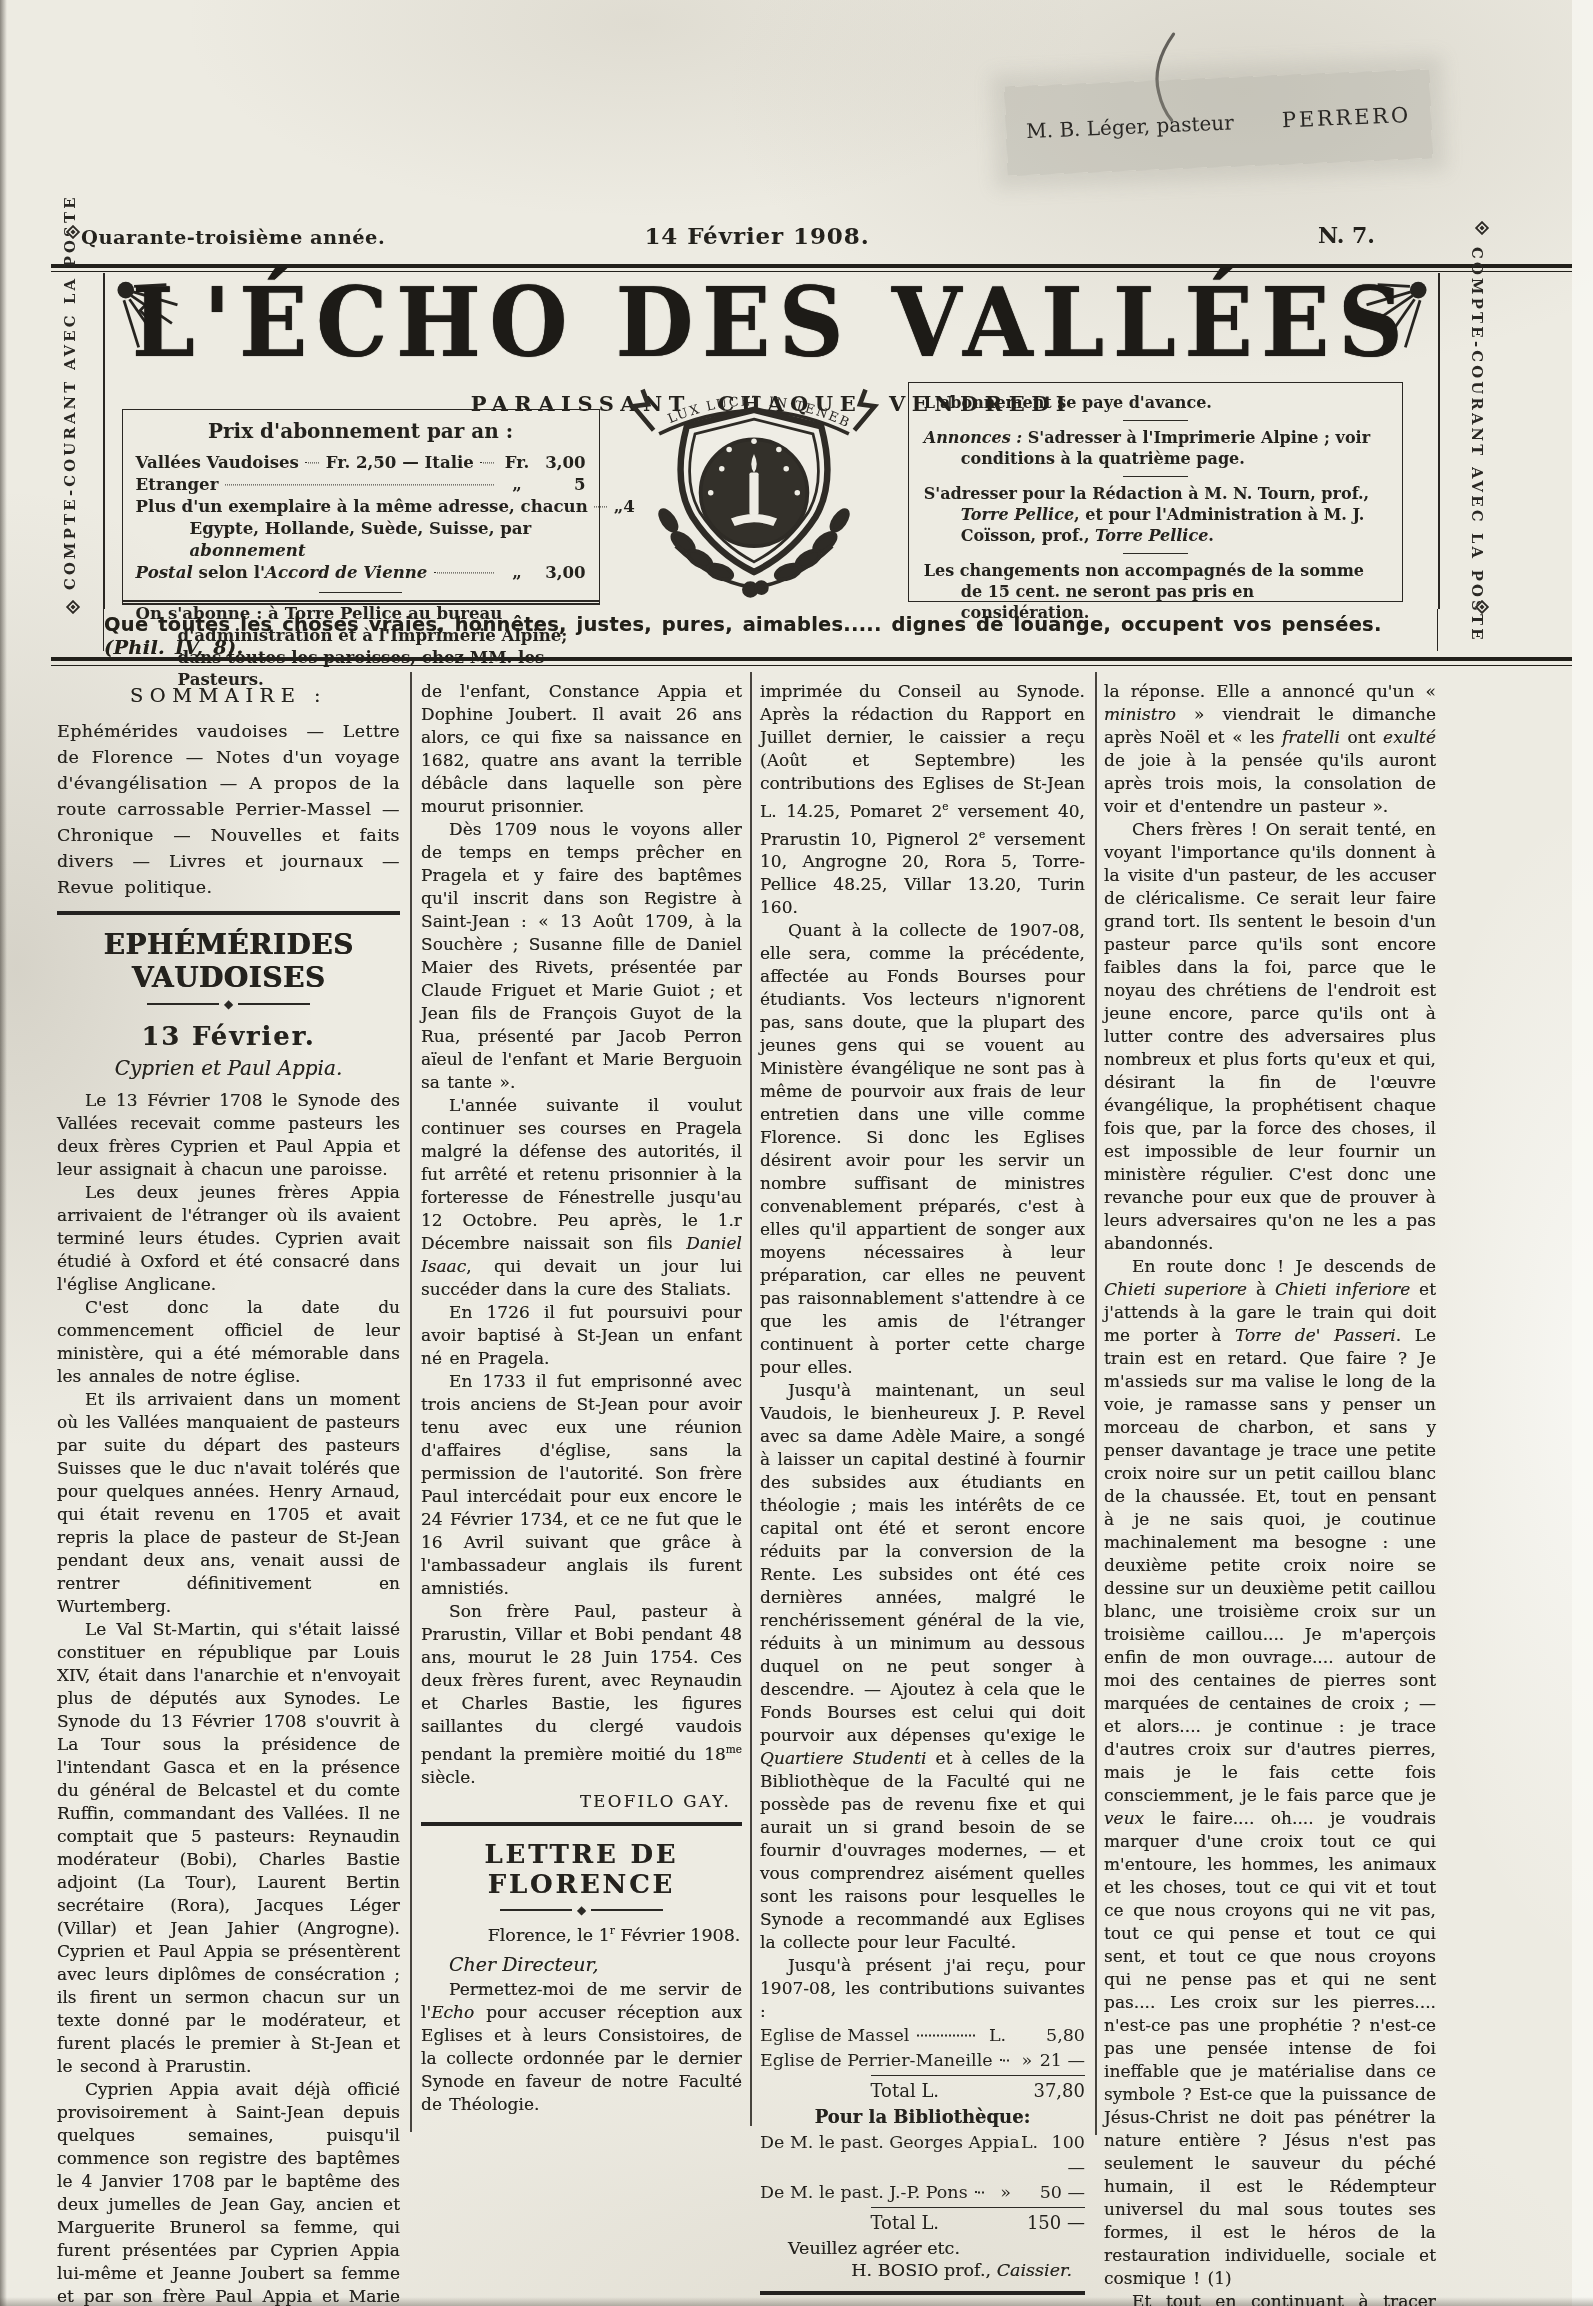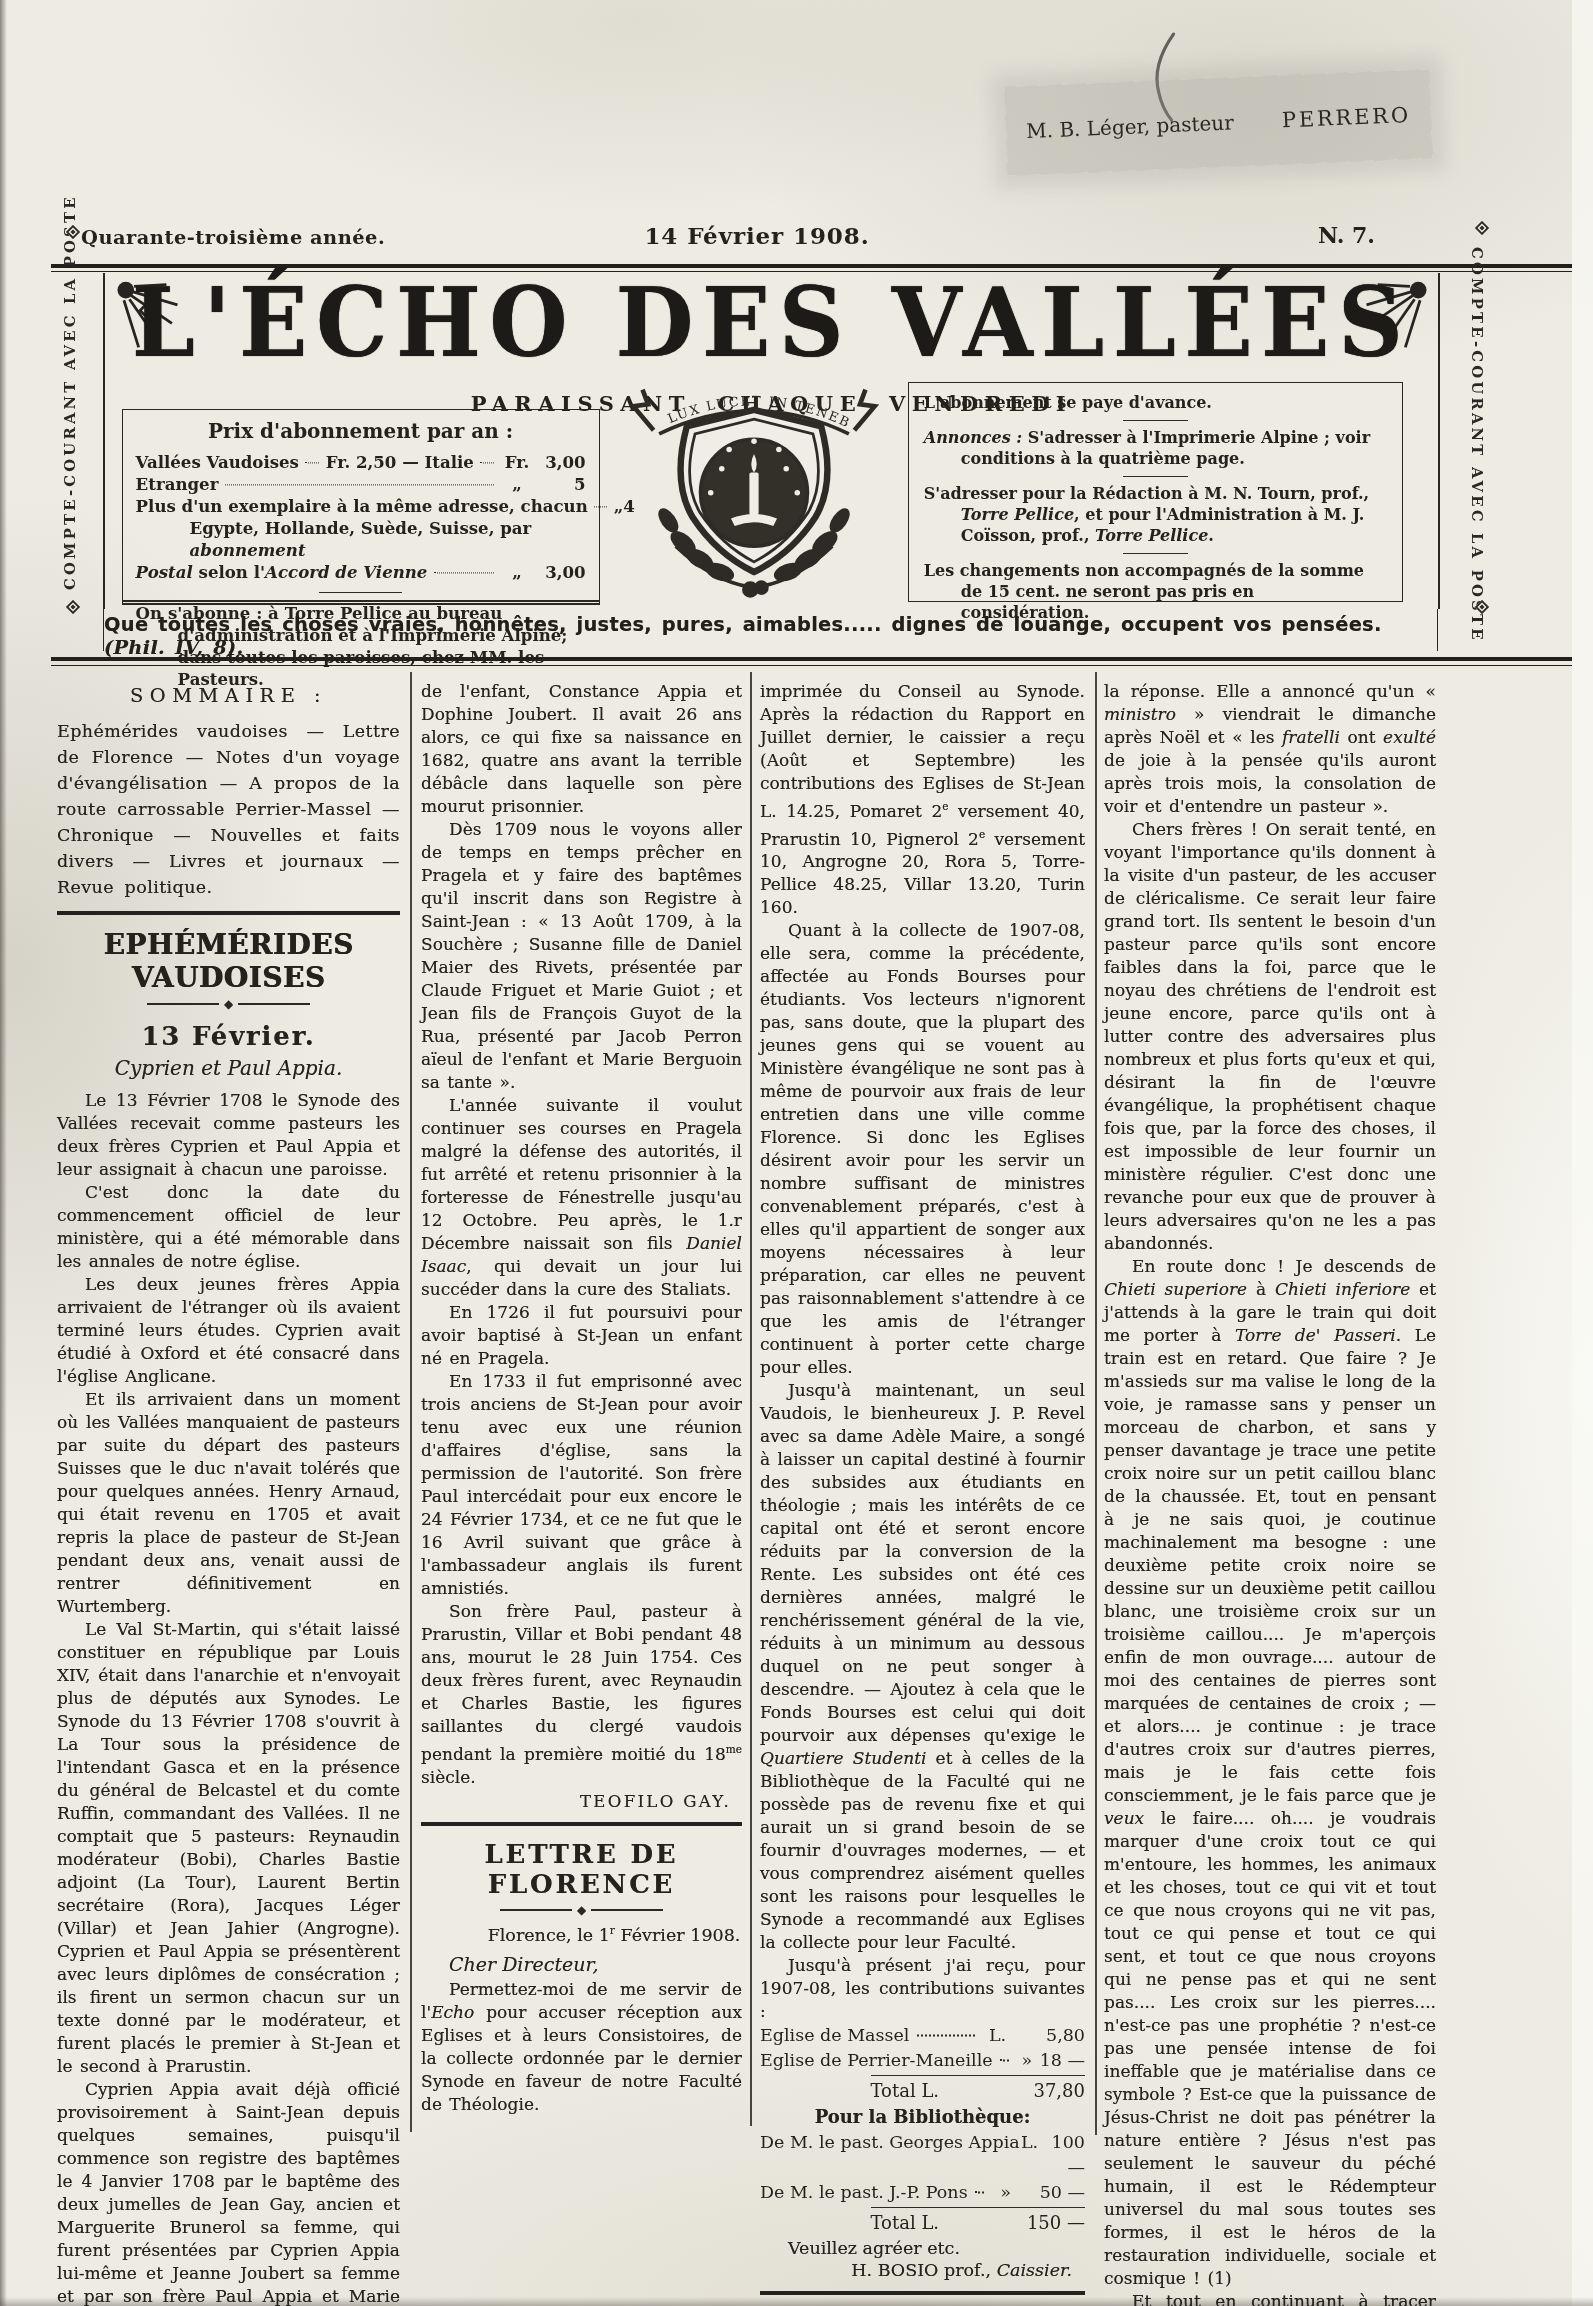--- a/index.html
+++ b/index.html
@@ -287,22 +287,22 @@
       <div class="b-rule"></div>
       <div class="b-line h1">EPHÉMÉRIDES VAUDOISES</div>
       <div class="b-orn">
         <span class="l"></span>
         <span class="d">◆</span>
         <span class="l"></span>
       </div>
       <div class="b-line hdate">13 Février.</div>
       <div class="b-line hsub">Cyprien et Paul Appia.</div>
       <p class="b-p ">Le 13 Février 1708 le Synode des Vallées recevait comme pasteurs les deux frères Cyprien et Paul Appia et leur assignait à chacun une paroisse.</p>
+      <p class="b-p ">Les deux jeunes frères Appia arrivaient de l'étranger où ils avaient terminé leurs études. Cyprien avait étudié à Oxford et été consacré dans l'église Anglicane.</p>
       <p class="b-p ">C'est donc la date du commencement officiel de leur ministère, qui a été mémorable dans les annales de notre église.</p>
-      <p class="b-p ">Les deux jeunes frères Appia arrivaient de l'étranger où ils avaient terminé leurs études. Cyprien avait étudié à Oxford et été consacré dans l'église Anglicane.</p>
       <p class="b-p ">Et ils arrivaient dans un moment où les Vallées manquaient de pasteurs par suite du départ des pasteurs Suisses que le duc n'avait tolérés que pour quelques années. Henry Arnaud, qui était revenu en 1705 et avait repris la place de pasteur de St-Jean pendant deux ans, venait aussi de rentrer définitivement en Wurtemberg.</p>
       <p class="b-p ">Le Val St-Martin, qui s'était laissé constituer en république par Louis XIV, était dans l'anarchie et n'envoyait plus de députés aux Synodes. Le Synode du 13 Février 1708 s'ouvrit à La Tour sous la présidence de l'intendant Gasca et en la présence du général de Belcastel et du comte Ruffin, commandant des Vallées. Il ne comptait que 5 pasteurs: Reynaudin modérateur (Bobi), Charles Bastie adjoint (La Tour), Laurent Bertin secrétaire (Rora), Jacques Léger (Villar) et Jean Jahier (Angrogne). Cyprien et Paul Appia se présentèrent avec leurs diplômes de consécration ; ils firent un sermon chacun sur un texte donné par le modérateur, et furent placés le premier à St-Jean et le second à Prarustin.</p>
       <p class="b-p ">Cyprien Appia avait déjà officié provisoirement à Saint-Jean depuis quelques semaines, puisqu'il commence son registre des baptêmes le 4 Janvier 1708 par le baptême des deux jumelles de Jean Gay, ancien et Marguerite Brunerol sa femme, qui furent présentées par Cyprien Appia lui-même et Jeanne Joubert sa femme et par son frère Paul Appia et Marie sa femme. — Les deux nouveaux pasteurs étaient donc déjà mariés quand ils arrivèrent aux Vallées.</p>
     </div>
   <div class="col" id="col2">
       <p class="b-p cont">de l'enfant, Constance Appia et Dophine Joubert. Il avait 26 ans alors, ce qui fixe sa naissance en 1682, quatre ans avant la terrible débâcle dans laquelle son père mourut prisonnier.</p>
       <p class="b-p ">Dès 1709 nous le voyons aller de temps en temps prêcher en Pragela et y faire des baptêmes qu'il inscrit dans son Registre à Saint-Jean : « 13 Août 1709, à la Souchère ; Susanne fille de Daniel Maier des Rivets, présentée par Claude Friguet et Marie Guiot ; et Jean fils de François Guyot de la Rua, présenté par Jacob Perron aïeul de l'enfant et Marie Berguoin sa tante ».</p>
       <p class="b-p "><span>L'année suivante il voulut continuer ses courses en Pragela malgré la défense des autorités, il fut arrêté et retenu prisonnier à la forteresse de Fénestrelle jusqu'au 12 Octobre. Peu après, le 1.r Décembre naissait son fils </span><span class="it">Daniel Isaac</span><span>, qui devait un jour lui succéder dans la cure des Staliats.</span></p>
       <p class="b-p ">En 1726 il fut poursuivi pour avoir baptisé à St-Jean un enfant né en Pragela.</p>
       <p class="b-p ">En 1733 il fut emprisonné avec trois anciens de St-Jean pour avoir tenu avec eux une réunion d'affaires d'église, sans la permission de l'autorité. Son frère Paul intercédait pour eux encore le 24 Février 1734, et ce ne fut que le 16 Avril suivant que grâce à l'ambassadeur anglais ils furent amnistiés.</p>
@@ -328,21 +328,21 @@
       <div class="b-money">
         <span class="lbl">Eglise de Massel</span>
         <span class="dots"></span>
         <span class="cur">L.</span>
         <span class="amt">5,80</span>
       </div>
       <div class="b-money">
         <span class="lbl">Eglise de Perrier-Maneille</span>
         <span class="dots"></span>
         <span class="cur">»</span>
-        <span class="amt">18 —</span>
+        <span class="amt">21 —</span>
       </div>
       <div class="b-total">
         <span class="tin">
           <span>Total L.</span>
           <span class="amt">37,80</span>
         </span>
       </div>
       <div class="b-line cbold">Pour la Bibliothèque:</div>
       <div class="b-money">
         <span class="lbl">De M. le past. Georges Appia</span>

